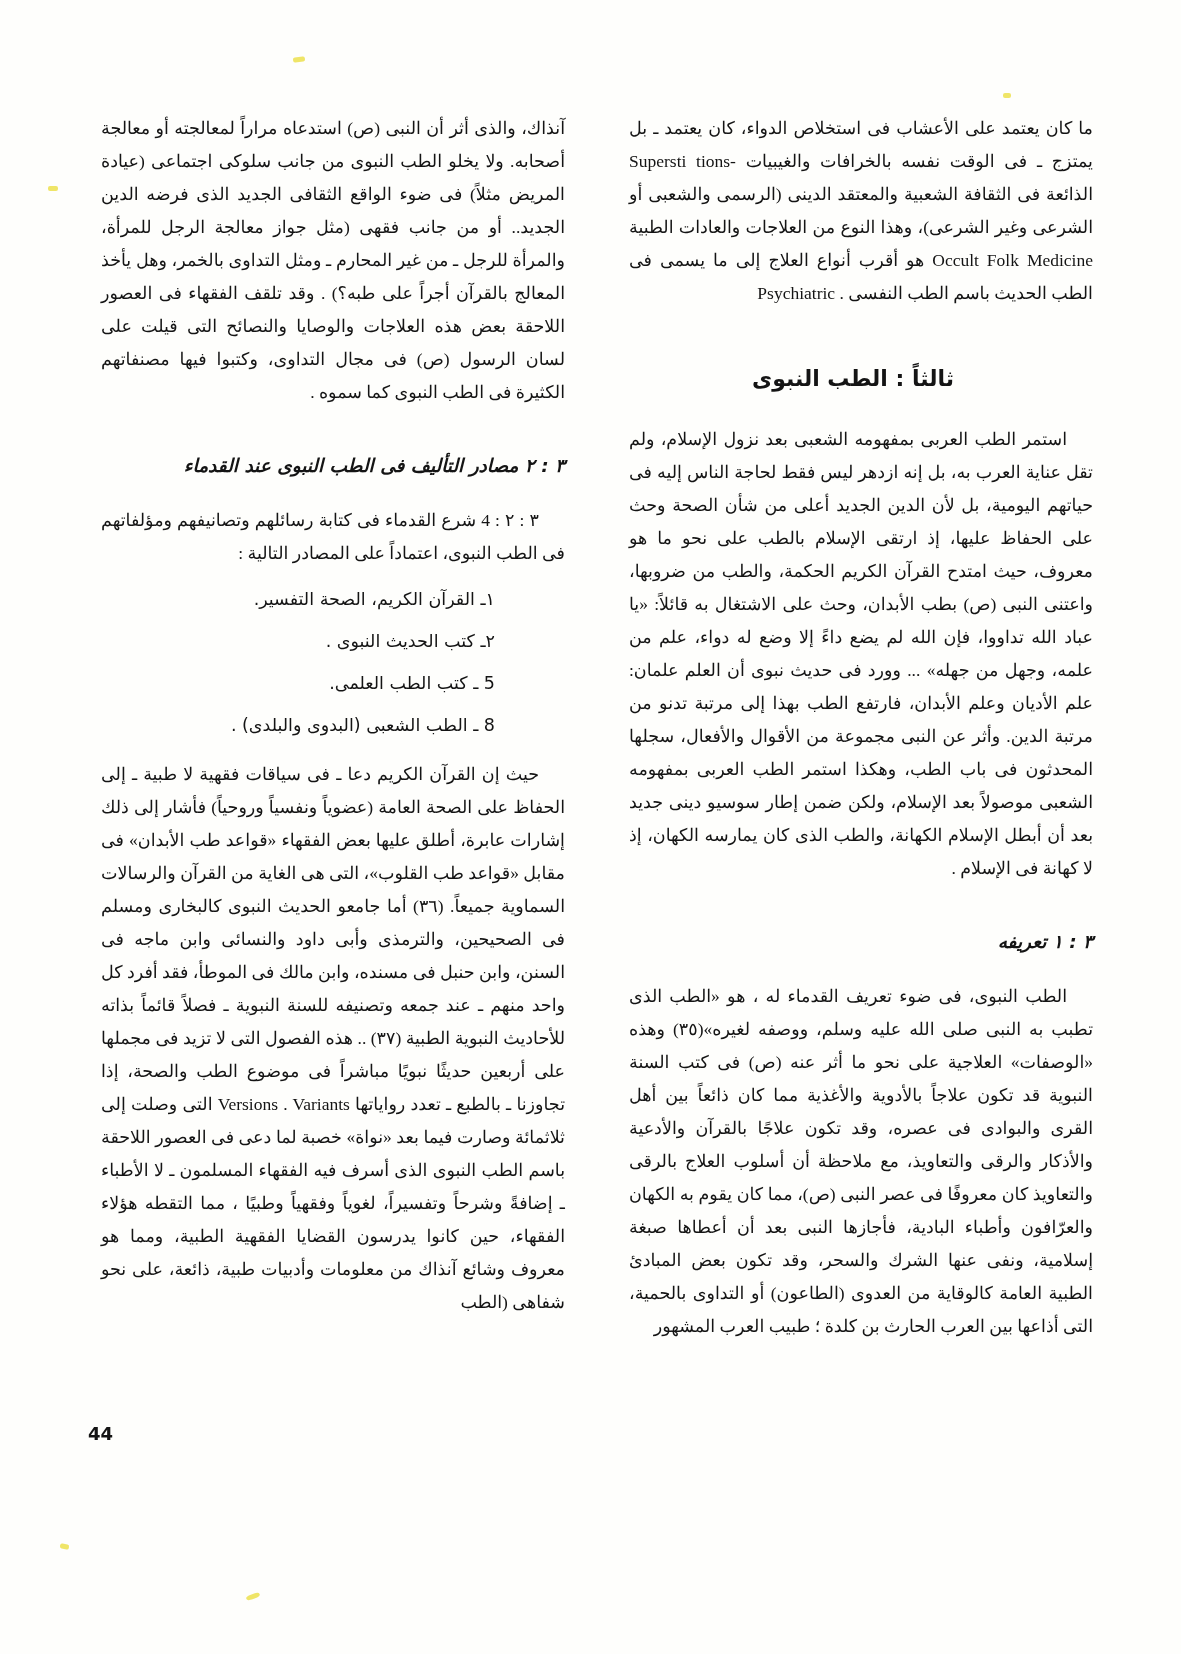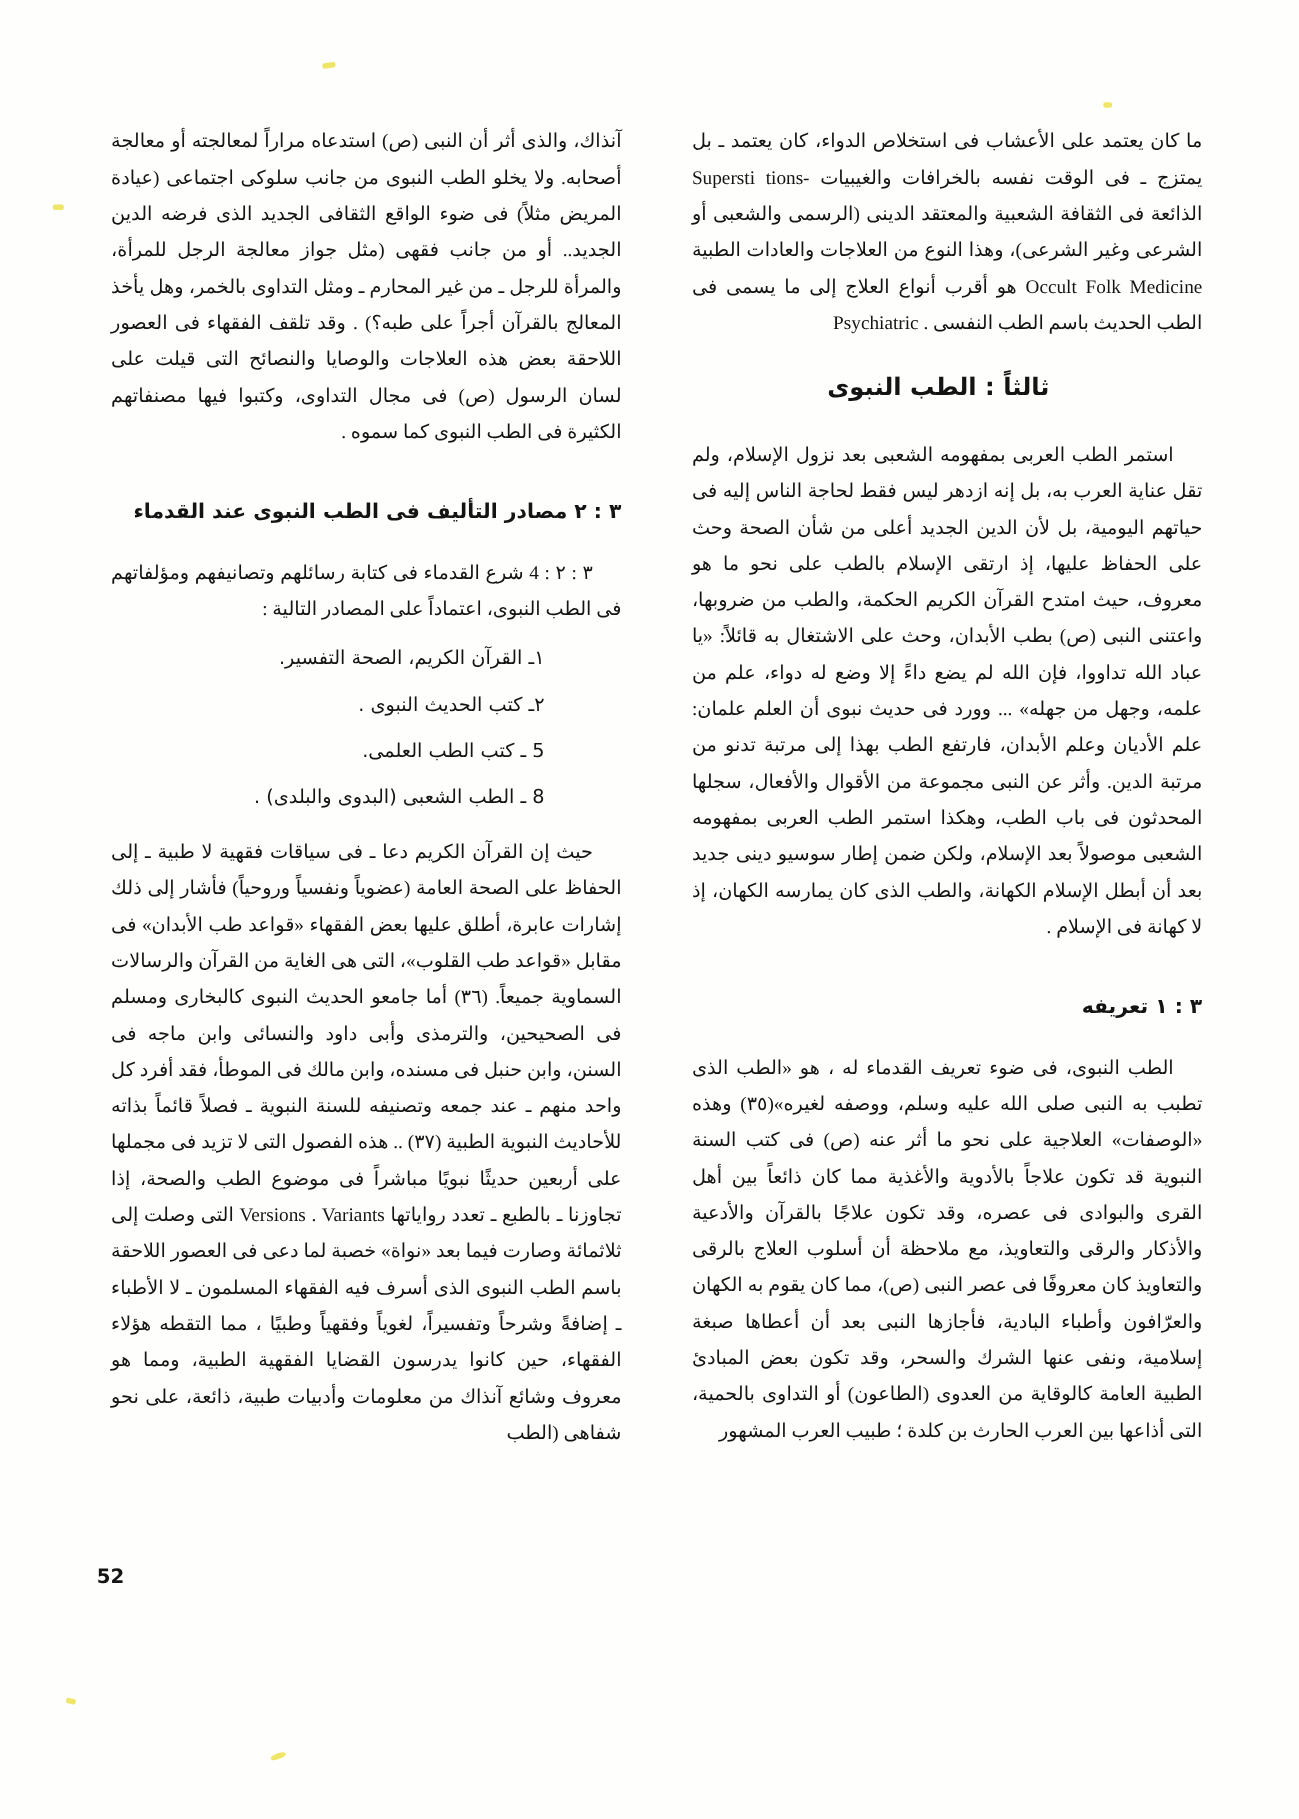--- a/index.html
+++ b/index.html
@@ -39,28 +39,29 @@
   .col p {
     margin: 0 0 0 16px;
     text-indent: 26px;
     font-family: Liberation Serif, serif;
   }
   .col p.no-indent { text-indent: 0; }
   h2.main-heading {
     font-size: 22px;
     font-weight: bold;
     text-align: center;
-    margin: 26px 0 28px 0;
+    margin: 52px 0 28px 0;
     letter-spacing: .5px;
   }
   h3.sub-heading {
     font-size: 18.5px;
     font-weight: bold;
     text-align: right;
     margin: 40px 0 22px 0;
+    font-style: italic;
   }
   ol.source-list {
     list-style: none;
     margin: 14px 0 18px 0;
     padding: 0 70px 0 0;
   }
   ol.source-list li {
     margin: 0 0 12px 0;
     line-height: 30px;
   }
@@ -124,15 +125,15 @@
         <li>٢ـ كتب الحديث النبوى .</li>
         <li>5 ـ كتب الطب العلمى.</li>
         <li>8 ـ الطب الشعبى (البدوى والبلدى) .</li>
       </ol>
 
       <p>حيث إن القرآن الكريم دعا ـ فى سياقات فقهية لا طبية ـ إلى الحفاظ على الصحة العامة (عضوياً ونفسياً وروحياً) فأشار إلى ذلك إشارات عابرة، أطلق عليها بعض الفقهاء «قواعد طب الأبدان» فى مقابل «قواعد طب القلوب»، التى هى الغاية من القرآن والرسالات السماوية جميعاً. (٣٦) أما جامعو الحديث النبوى كالبخارى ومسلم فى الصحيحين، والترمذى وأبى داود والنسائى وابن ماجه فى السنن، وابن حنبل فى مسنده، وابن مالك فى الموطأ، فقد أفرد كل واحد منهم ـ عند جمعه وتصنيفه للسنة النبوية ـ فصلاً قائماً بذاته للأحاديث النبوية الطبية (٣٧) .. هذه الفصول التى لا تزيد فى مجملها على أربعين حديثًا نبويًا مباشراً فى موضوع الطب والصحة، إذا تجاوزنا ـ بالطبع ـ تعدد رواياتها Versions . Variants التى وصلت إلى ثلاثمائة وصارت فيما بعد «نواة» خصبة لما دعى فى العصور اللاحقة باسم الطب النبوى الذى أسرف فيه الفقهاء المسلمون ـ لا الأطباء ـ إضافةً وشرحاً وتفسيراً، لغوياً وفقهياً وطبيًا ، مما التقطه هؤلاء الفقهاء، حين كانوا يدرسون القضايا الفقهية الطبية، ومما هو معروف وشائع آنذاك من معلومات وأدبيات طبية، ذائعة، على نحو شفاهى (الطب</p>
     </div>
 
   </div>
 
-  <div class="page-number">52</div>
+  <div class="page-number">44</div>
 
 </div>
 
 </body></html>

